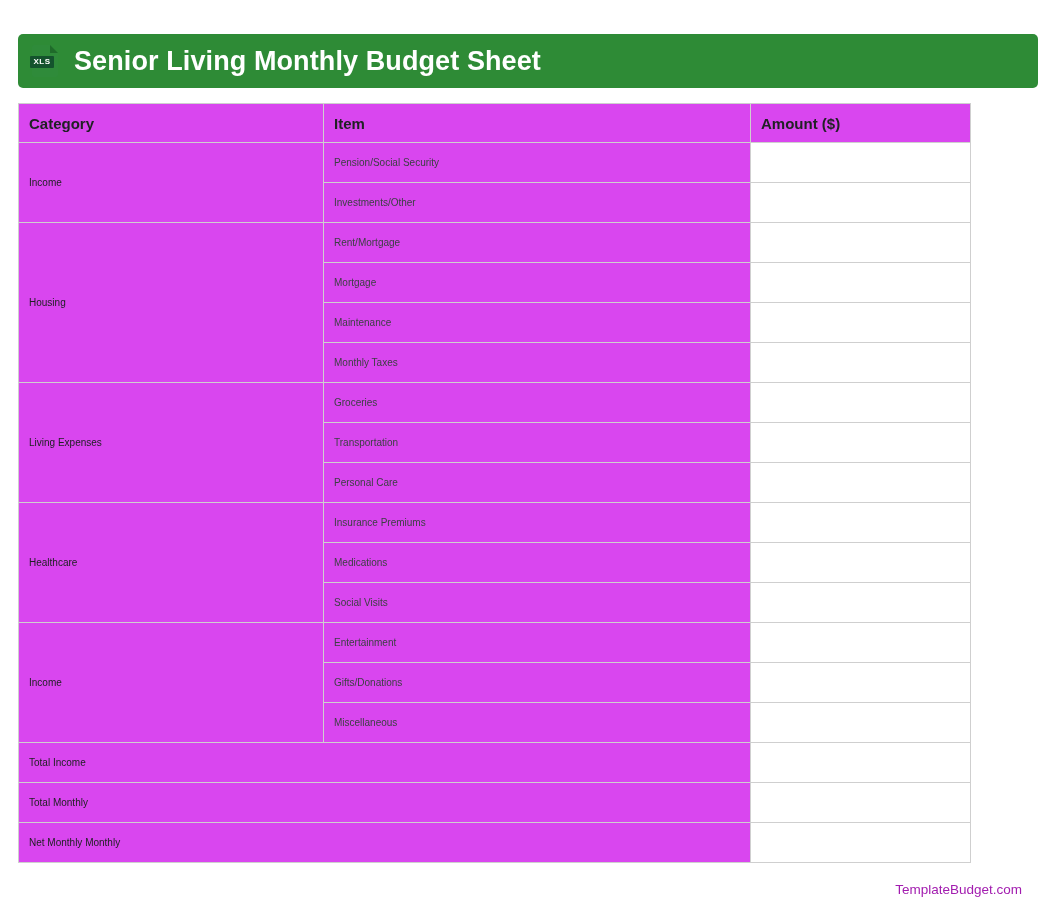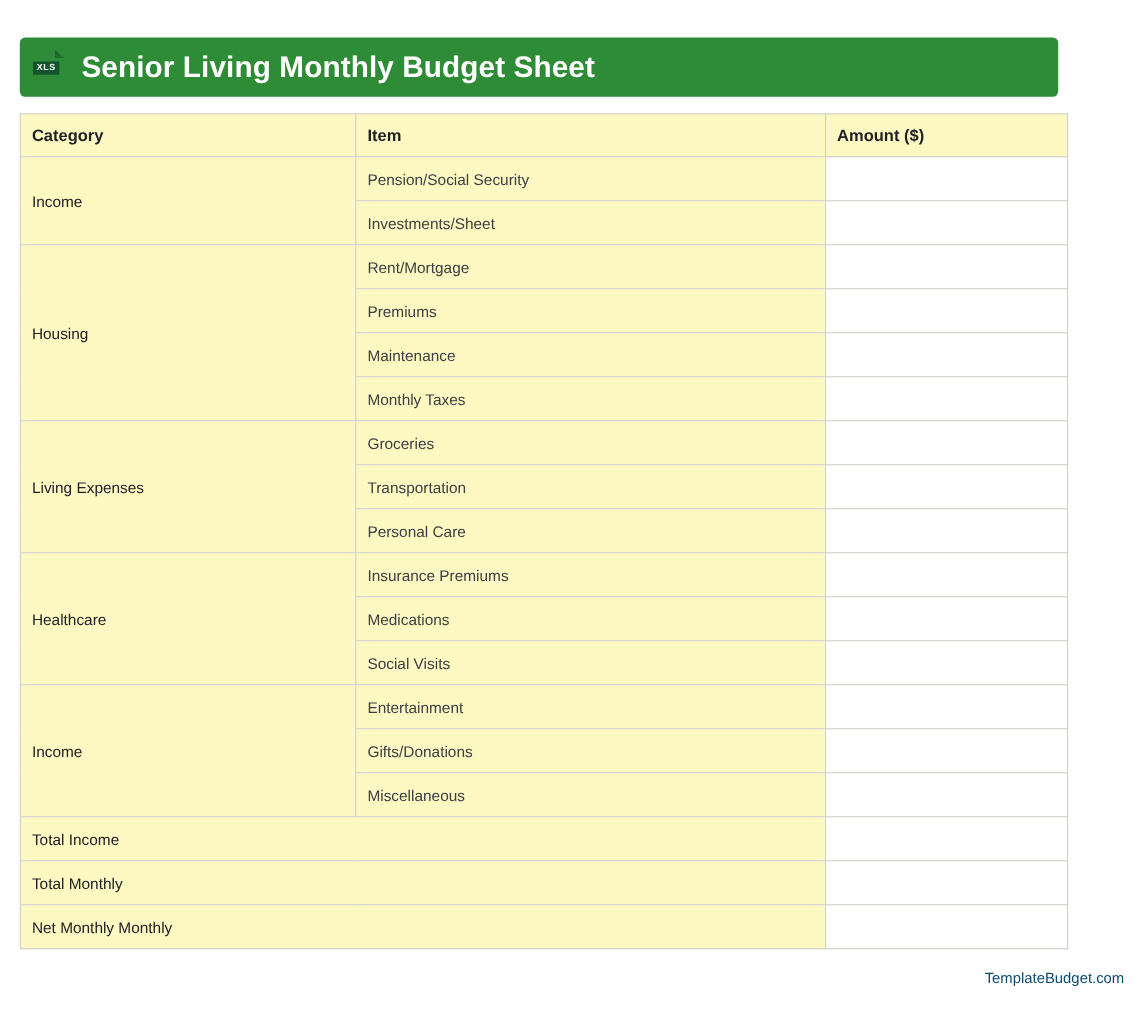--- a/index.html
+++ b/index.html
@@ -18,21 +18,21 @@
     width: 1040px;
     height: 920px;
     box-sizing: border-box;
   }
 
   
   .title-bar {
     position: absolute;
     left: 18px;
     top: 34px;
-    width: 944px;
+    width: 1020px;
     height: 54px;
     background: #2e8b36;
     border-radius: 5px;
     display: flex;
     align-items: center;
     padding-left: 12px;
     box-sizing: border-box;
   }
   .file-icon {
     position: relative;
@@ -85,32 +85,32 @@
   }
 
   
   .budget-table {
     position: absolute;
     left: 18px;
     top: 103px;
     width: 952px;
     border-collapse: collapse;
     table-layout: fixed;
-    background: #fef9c3;
+    background: #d946ef;
   }
   .budget-table col.c-cat { width: 305px; }
   .budget-table col.c-item { width: 427px; }
   .budget-table col.c-amt { width: 220px; }
 
   .budget-table th,
   .budget-table td {
     border: 1px solid #cfcfcf;
     padding: 0 10px;
     height: 40px;
-    font-size: 14px;
+    font-size: 10px;
     text-align: left;
     vertical-align: middle;
     box-sizing: border-box;
   }
   .budget-table th {
     font-weight: bold;
     color: #202124;
     font-size: 15px;
     height: 39px;
   }
@@ -130,21 +130,21 @@
   td.amount-cell {
     background: #ffffff;
   }
 
   
   .footer {
     position: absolute;
     right: 18px;
     top: 882px;
     font-size: 13.5px;
-    color: #0c4a6e;
+    color: #a21caf;
     font-family: "Liberation Sans", sans-serif;
   }
 </style>
 </head>
 <body>
 
 <div class="page">
 
   <div class="title-bar">
     <div class="file-icon">
@@ -168,30 +168,30 @@
         <th>Amount ($)</th>
       </tr>
     </thead>
     <tbody id="table-body">
         <tr>
           <td class="cat-cell" rowspan="2">Income</td>
           <td class="item-cell">Pension/Social Security</td>
           <td class="amount-cell"></td>
         </tr>
         <tr>
-          <td class="item-cell">Investments/Sheet</td>
+          <td class="item-cell">Investments/Other</td>
           <td class="amount-cell"></td>
         </tr>
         <tr>
           <td class="cat-cell" rowspan="4">Housing</td>
           <td class="item-cell">Rent/Mortgage</td>
           <td class="amount-cell"></td>
         </tr>
         <tr>
-          <td class="item-cell">Premiums</td>
+          <td class="item-cell">Mortgage</td>
           <td class="amount-cell"></td>
         </tr>
         <tr>
           <td class="item-cell">Maintenance</td>
           <td class="amount-cell"></td>
         </tr>
         <tr>
           <td class="item-cell">Monthly Taxes</td>
           <td class="amount-cell"></td>
         </tr>

